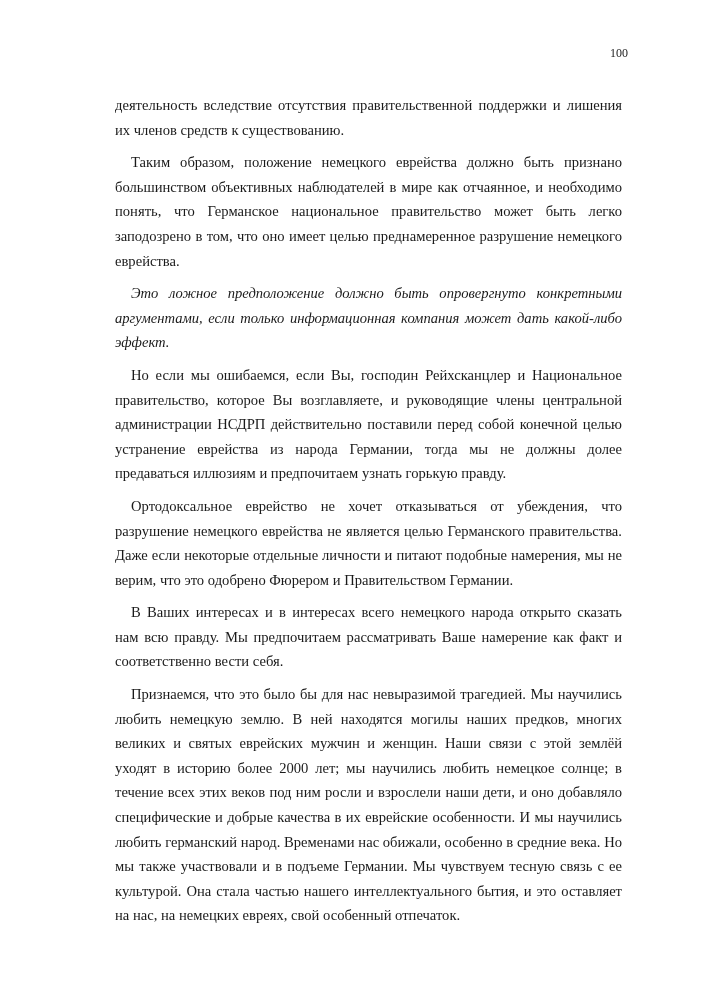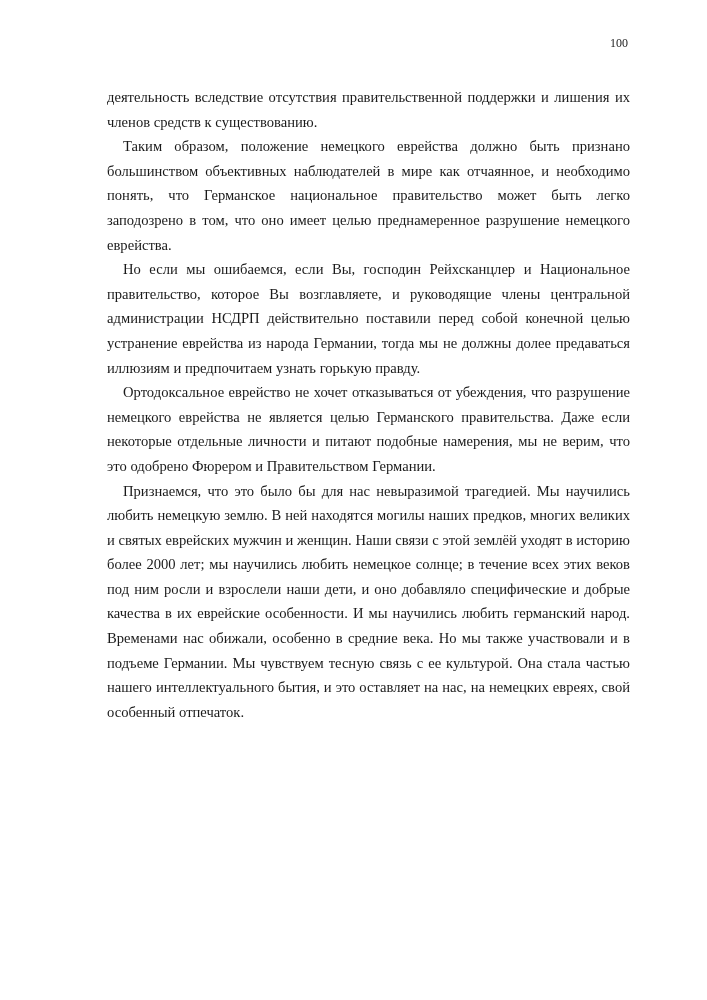--- a/index.html
+++ b/index.html
@@ -1,33 +1,35 @@
 <!DOCTYPE html>
 <html><head>
 <meta charset="utf-8">
 <style>
   html, body { margin: 0; padding: 0; background: #ffffff; }
   body { width: 707px; height: 1000px; position: relative; overflow: hidden; }
   .page-number {
-    position: absolute; top: 36px; right: 79px;
+    position: absolute; top: 46px; right: 79px;
     font-family: "Liberation Serif", serif; font-size: 12px; color: #222;
   }
   .text {
     position: absolute; left: 107px; top: 85px; width: 523px;
     font-family: "Liberation Serif", serif; font-size: 14.6px;
     line-height: 24.6px; color: #1a1a1a;
   }
-  .text p { margin: 0; text-align: justify; text-indent: 16px; font-family: Liberation Serif, serif; }
+  .text p { margin: 8px; text-align: justify; text-indent: 16px; font-family: Liberation Serif, serif; }
   .text p.cont { text-indent: 0; }
   .text p.italic { font-style: italic; }
 </style>
 </head>
 <body>
 
 <div class="page-number">100</div>
 
 <div class="text">
   <p class="cont">деятельность вследствие отсутствия правительственной поддержки и лишения их членов средств к существованию.</p>
   <p>Таким образом, положение немецкого еврейства должно быть признано большинством объективных наблюдателей в мире как отчаянное, и необходимо понять, что Германское национальное правительство может быть легко заподозрено в том, что оно имеет целью преднамеренное разрушение немецкого еврейства.</p>
+  <p class="italic">Это ложное предположение должно быть опровергнуто конкретными аргументами, если только информационная компания может дать какой-либо эффект.</p>
   <p>Но если мы ошибаемся, если Вы, господин Рейхсканцлер и Национальное правительство, которое Вы возглавляете, и руководящие члены центральной администрации НСДРП действительно поставили перед собой конечной целью устранение еврейства из народа Германии, тогда мы не должны долее предаваться иллюзиям и предпочитаем узнать горькую правду.</p>
   <p>Ортодоксальное еврейство не хочет отказываться от убеждения, что разрушение немецкого еврейства не является целью Германского правительства. Даже если некоторые отдельные личности и питают подобные намерения, мы не верим, что это одобрено Фюрером и Правительством Германии.</p>
+  <p>В Ваших интересах и в интересах всего немецкого народа открыто сказать нам всю правду. Мы предпочитаем рассматривать Ваше намерение как факт и соответственно вести себя.</p>
   <p>Признаемся, что это было бы для нас невыразимой трагедией. Мы научились любить немецкую землю. В ней находятся могилы наших предков, многих великих и святых еврейских мужчин и женщин. Наши связи с этой землёй уходят в историю более 2000 лет; мы научились любить немецкое солнце; в течение всех этих веков под ним росли и взрослели наши дети, и оно добавляло специфические и добрые качества в их еврейские особенности.  И мы научились любить германский народ. Временами нас обижали, особенно в средние века. Но мы также участвовали и в подъеме Германии. Мы чувствуем тесную связь с ее культурой. Она стала частью нашего интеллектуального бытия, и это оставляет на нас, на немецких евреях, свой особенный отпечаток.</p>
 </div>
 
 </body></html>

